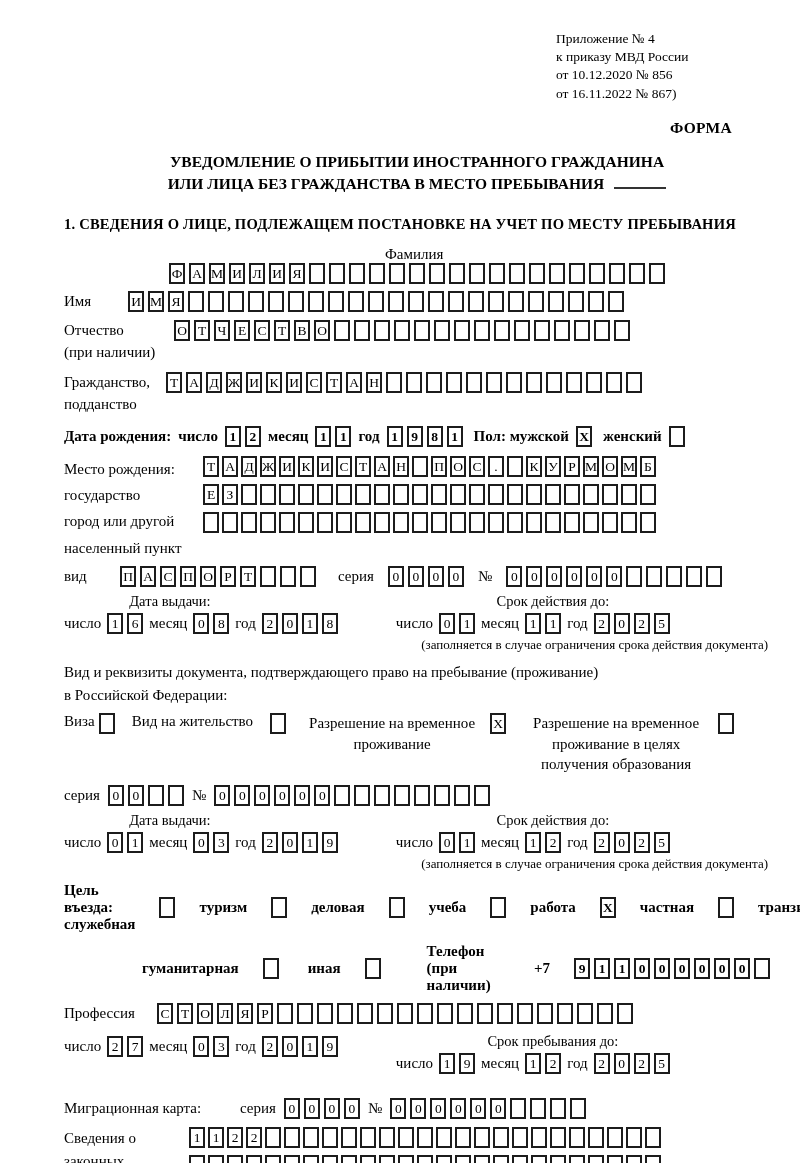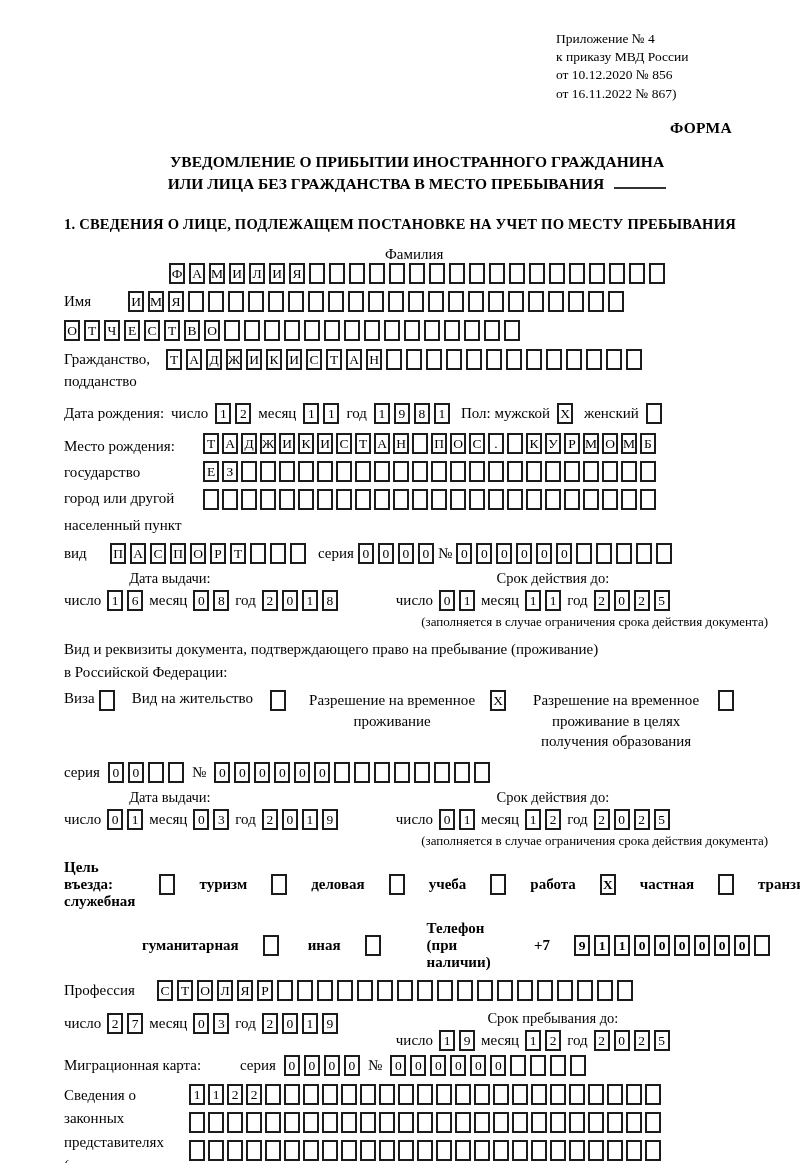--- a/index.html
+++ b/index.html
@@ -128,20 +128,24 @@
         <div class="cell"></div>
         <div class="cell"></div>
         <div class="cell"></div>
         <div class="cell"></div>
         <div class="cell"></div>
         <div class="cell"></div>
       </div>
   </div>
 
   <div class="frow top">
+    <div class="lblcol" style="width:110px;">
+      <div>Отчество</div>
+      <div>(при наличии)</div>
+    </div>
     <div class="cellrow" style="margin-top:1px;">
         <div class="cell">О</div>
         <div class="cell">Т</div>
         <div class="cell">Ч</div>
         <div class="cell">Е</div>
         <div class="cell">С</div>
         <div class="cell">Т</div>
         <div class="cell">В</div>
         <div class="cell">О</div>
         <div class="cell"></div>
@@ -188,21 +192,21 @@
         <div class="cell"></div>
         <div class="cell"></div>
         <div class="cell"></div>
         <div class="cell"></div>
         <div class="cell"></div>
         <div class="cell"></div>
         <div class="cell"></div>
       </div>
   </div>
 
-  <div class="frow" style="margin-top:10px; gap:7px;">
+  <div class="frow" style="margin-top:10px; gap:7px;font-weight:bold;">
     <span class="flabel">Дата рождения:</span>
     <span class="flabel">число</span>
     <span class="cellrow">
         <div class="cell">1</div>
         <div class="cell">2</div>
       </span>
     <span class="flabel">месяц</span>
     <span class="cellrow">
         <div class="cell">1</div>
         <div class="cell">1</div>
@@ -303,21 +307,21 @@
           <div class="cell"></div>
           <div class="cell"></div>
           <div class="cell"></div>
           <div class="cell"></div>
           <div class="cell"></div>
         </div>
     </div>
   </div>
 
 
-  <div class="frow" style="margin-top:5px; gap:4px;">
+  <div class="frow" style="margin-top:5px; gap:14px;">
     <span class="flabel" style="width:42px;">вид</span>
     <span class="cellrow">
         <div class="cell">П</div>
         <div class="cell">А</div>
         <div class="cell">С</div>
         <div class="cell">П</div>
         <div class="cell">О</div>
         <div class="cell">Р</div>
         <div class="cell">Т</div>
         <div class="cell"></div>
@@ -601,21 +605,21 @@
         <span class="cellrow">
             <div class="cell">2</div>
             <div class="cell">0</div>
             <div class="cell">2</div>
             <div class="cell">5</div>
           </span>
       </div>
     </div>
   </div>
 
-  <div class="frow" style="margin-top:4px; gap:8px;">
+  <div class="frow" style="margin-top:24px; gap:8px;">
     <span class="flabel" style="width:168px;">Миграционная карта:</span>
     <span class="flabel">серия</span>
     <span class="cellrow">
         <div class="cell">0</div>
         <div class="cell">0</div>
         <div class="cell">0</div>
         <div class="cell">0</div>
       </span>
     <span class="flabel">№</span>
     <span class="cellrow">

